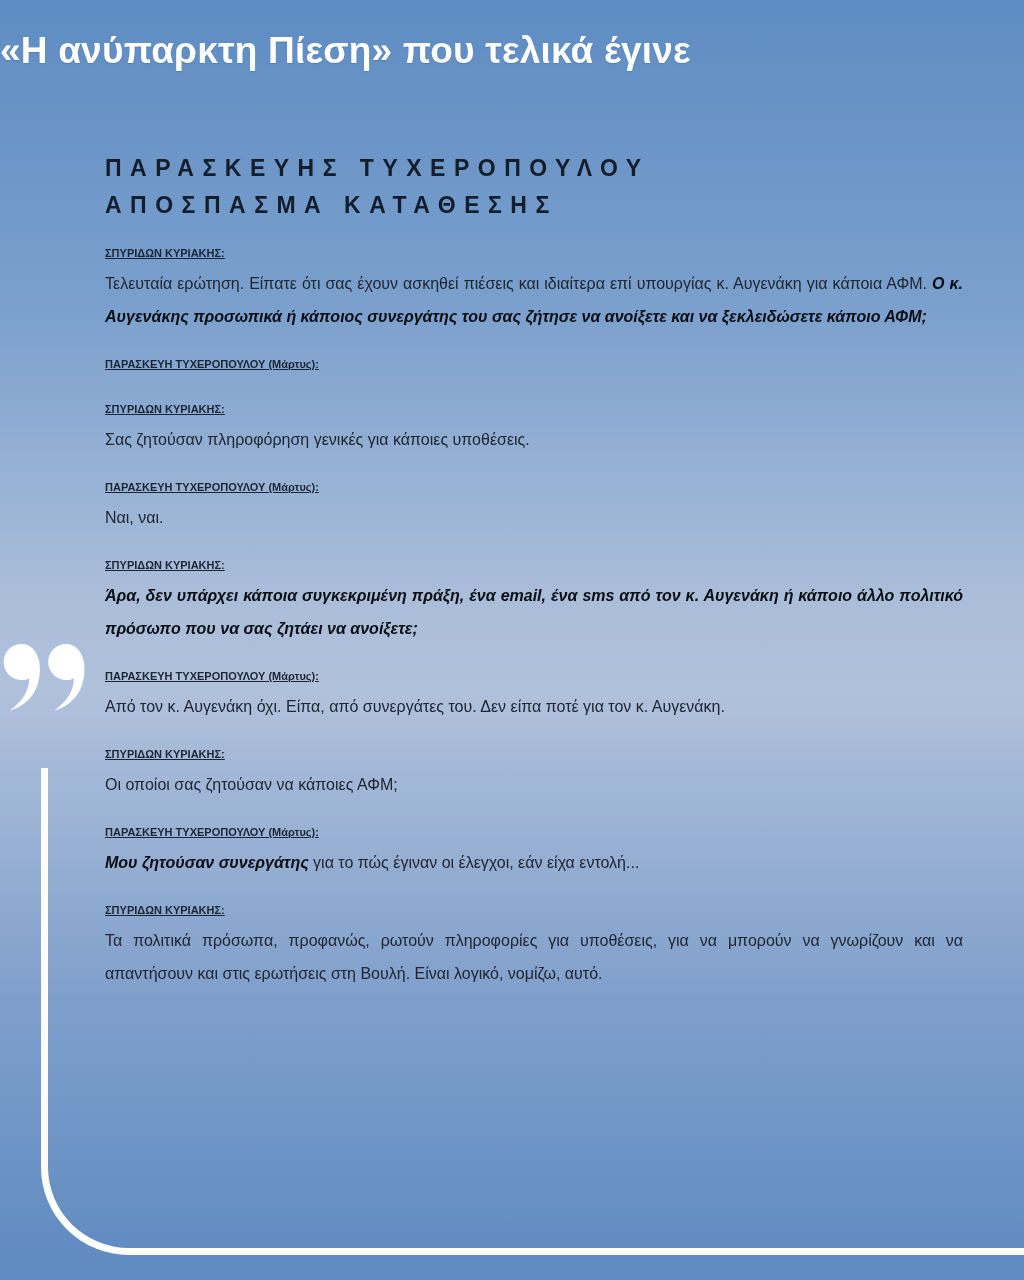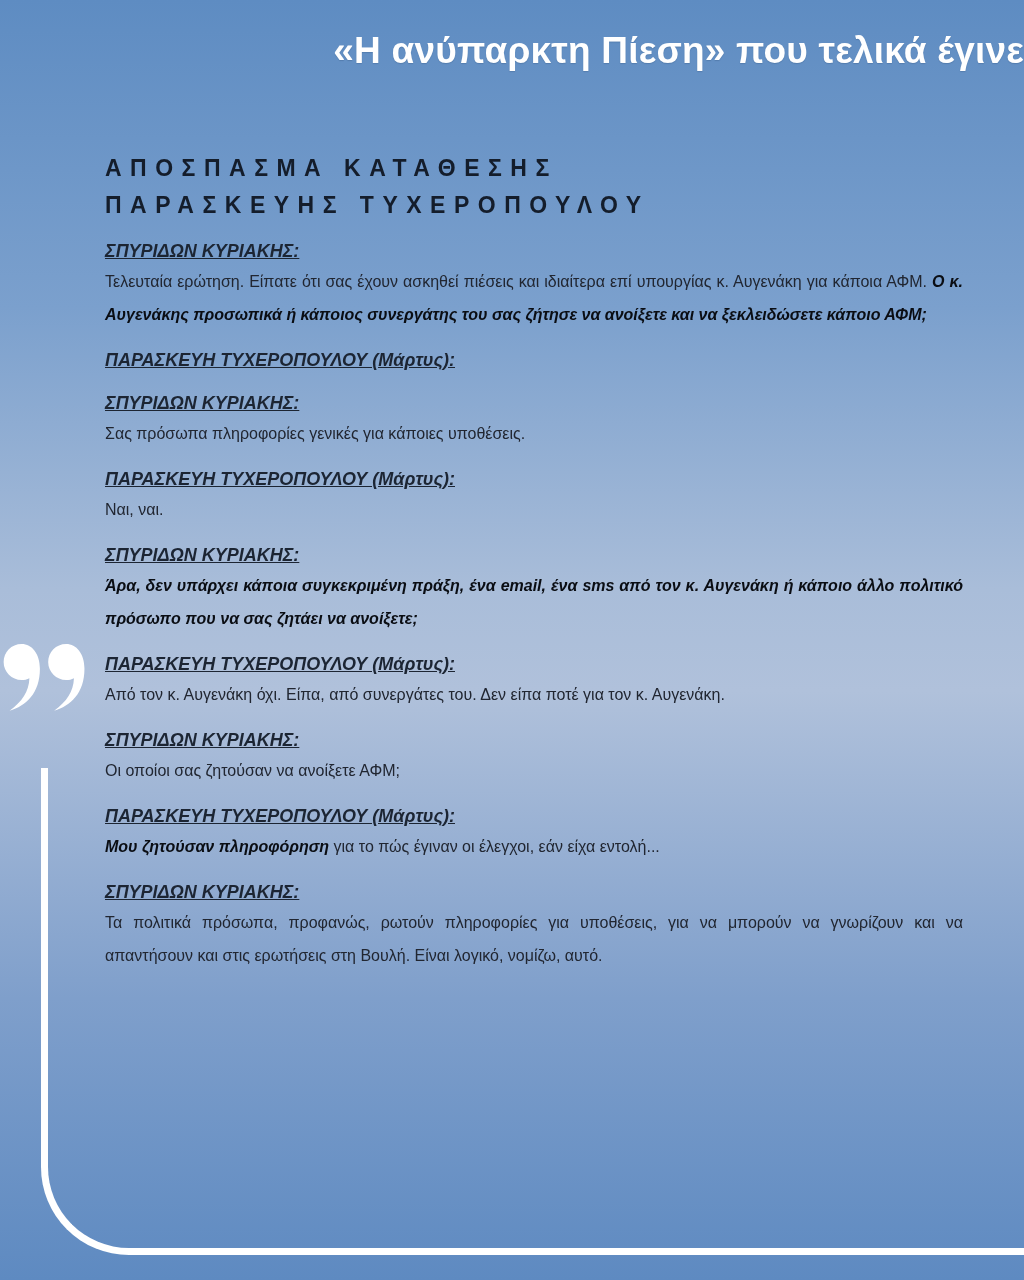--- a/index.html
+++ b/index.html
@@ -14,21 +14,21 @@
       #a9bdd9 46%,
       #b0c1db 54%,
       #7f9fcb 78%,
       #5e8ac1 100%);
     font-family: "Liberation Sans", sans-serif;
   }
 
   .title-wrap {
     position: absolute;
     top: 26px; left: 0; right: 0;
-    text-align: right;
+    text-align: left;
     color: #ffffff;
     font-weight: 700;
     font-size: 37px;
     line-height: 50px;
     letter-spacing: 0.2px;
     text-shadow: 0 1px 1px rgba(40,70,110,0.25);
   }
 
   .subtitle {
     position: absolute;
@@ -43,24 +43,23 @@
   .content {
     position: absolute;
     top: 243px; left: 105px;
     width: 858px;
   }
 
   .block { margin-bottom: 21px; }
 
   .speaker {
     display: inline-block;
-    font-size: 18px;
+    font-size: 11px;
     line-height: 17px;
     font-weight: 700;
-    font-style: italic;
     color: #1c2533;
     text-decoration: underline;
     margin-bottom: 5px;
   }
 
   .para {
     font-size: 16px;
     line-height: 33px;
     color: #212631;
     text-align: justify;
@@ -88,63 +87,63 @@
 </head>
 <body>
 
 <div class="page">
 
   <div class="title-wrap">
     <div>«Η ανύπαρκτη Πίεση» που τελικά έγινε</div>
   </div>
 
   <div class="subtitle">
+    <div>ΠΑΡΑΣΚΕΥΗΣ ΤΥΧΕΡΟΠΟΥΛΟΥ</div>
     <div>ΑΠΟΣΠΑΣΜΑ ΚΑΤΑΘΕΣΗΣ</div>
-    <div>ΠΑΡΑΣΚΕΥΗΣ ΤΥΧΕΡΟΠΟΥΛΟΥ</div>
   </div>
 
   <div class="content">
 
     <div class="block">
       <span class="speaker">ΣΠΥΡΙΔΩΝ ΚΥΡΙΑΚΗΣ:</span>
       <div class="para"><span class="seg-regular">Τελευταία ερώτηση. Είπατε ότι σας έχουν ασκηθεί πιέσεις και ιδιαίτερα επί υπουργίας κ. Αυγενάκη για κάποια ΑΦΜ. </span><span class="seg-bold">Ο κ. Αυγενάκης προσωπικά ή κάποιος συνεργάτης του σας ζήτησε να ανοίξετε και να ξεκλειδώσετε κάποιο ΑΦΜ;</span></div>
     </div>
 
     <div class="block">
       <span class="speaker">ΠΑΡΑΣΚΕΥΗ ΤΥΧΕΡΟΠΟΥΛΟΥ (Μάρτυς):</span>
     </div>
 
     <div class="block">
       <span class="speaker">ΣΠΥΡΙΔΩΝ ΚΥΡΙΑΚΗΣ:</span>
-      <div class="para"><span class="seg-regular">Σας πρόσωπα πληροφορίες γενικές για κάποιες υποθέσεις.</span></div>
+      <div class="para"><span class="seg-regular">Σας ζητούσαν πληροφόρηση γενικές για κάποιες υποθέσεις.</span></div>
     </div>
 
     <div class="block">
       <span class="speaker">ΠΑΡΑΣΚΕΥΗ ΤΥΧΕΡΟΠΟΥΛΟΥ (Μάρτυς):</span>
       <div class="para"><span class="seg-regular">Ναι, ναι.</span></div>
     </div>
 
     <div class="block">
       <span class="speaker">ΣΠΥΡΙΔΩΝ ΚΥΡΙΑΚΗΣ:</span>
       <div class="para"><span class="seg-bold">Άρα, δεν υπάρχει κάποια συγκεκριμένη πράξη, ένα email, ένα sms από τον κ. Αυγενάκη ή κάποιο άλλο πολιτικό πρόσωπο που να σας ζητάει να ανοίξετε;</span></div>
     </div>
 
     <div class="block">
       <span class="speaker">ΠΑΡΑΣΚΕΥΗ ΤΥΧΕΡΟΠΟΥΛΟΥ (Μάρτυς):</span>
       <div class="para"><span class="seg-regular">Από τον κ. Αυγενάκη όχι. Είπα, από συνεργάτες του. Δεν είπα ποτέ για τον κ. Αυγενάκη.</span></div>
     </div>
 
     <div class="block">
       <span class="speaker">ΣΠΥΡΙΔΩΝ ΚΥΡΙΑΚΗΣ:</span>
-      <div class="para"><span class="seg-regular">Οι οποίοι σας ζητούσαν να ανοίξετε ΑΦΜ;</span></div>
+      <div class="para"><span class="seg-regular">Οι οποίοι σας ζητούσαν να κάποιες ΑΦΜ;</span></div>
     </div>
 
     <div class="block">
       <span class="speaker">ΠΑΡΑΣΚΕΥΗ ΤΥΧΕΡΟΠΟΥΛΟΥ (Μάρτυς):</span>
-      <div class="para"><span class="seg-bold">Μου ζητούσαν πληροφόρηση </span><span class="seg-regular">για το πώς έγιναν οι έλεγχοι, εάν είχα εντολή...</span></div>
+      <div class="para"><span class="seg-bold">Μου ζητούσαν συνεργάτης </span><span class="seg-regular">για το πώς έγιναν οι έλεγχοι, εάν είχα εντολή...</span></div>
     </div>
 
     <div class="block">
       <span class="speaker"> ΣΠΥΡΙΔΩΝ ΚΥΡΙΑΚΗΣ: </span>
       <div class="para"><span class="seg-regular">Τα πολιτικά πρόσωπα, προφανώς, ρωτούν πληροφορίες για υποθέσεις, για να μπορούν να γνωρίζουν και να απαντήσουν και στις ερωτήσεις στη Βουλή. Είναι λογικό, νομίζω, αυτό.</span></div>
     </div>
 
   </div>
 
   <svg class="quote-icon" viewBox="0 0 80 66" xmlns="http://www.w3.org/2000/svg" aria-hidden="true">

